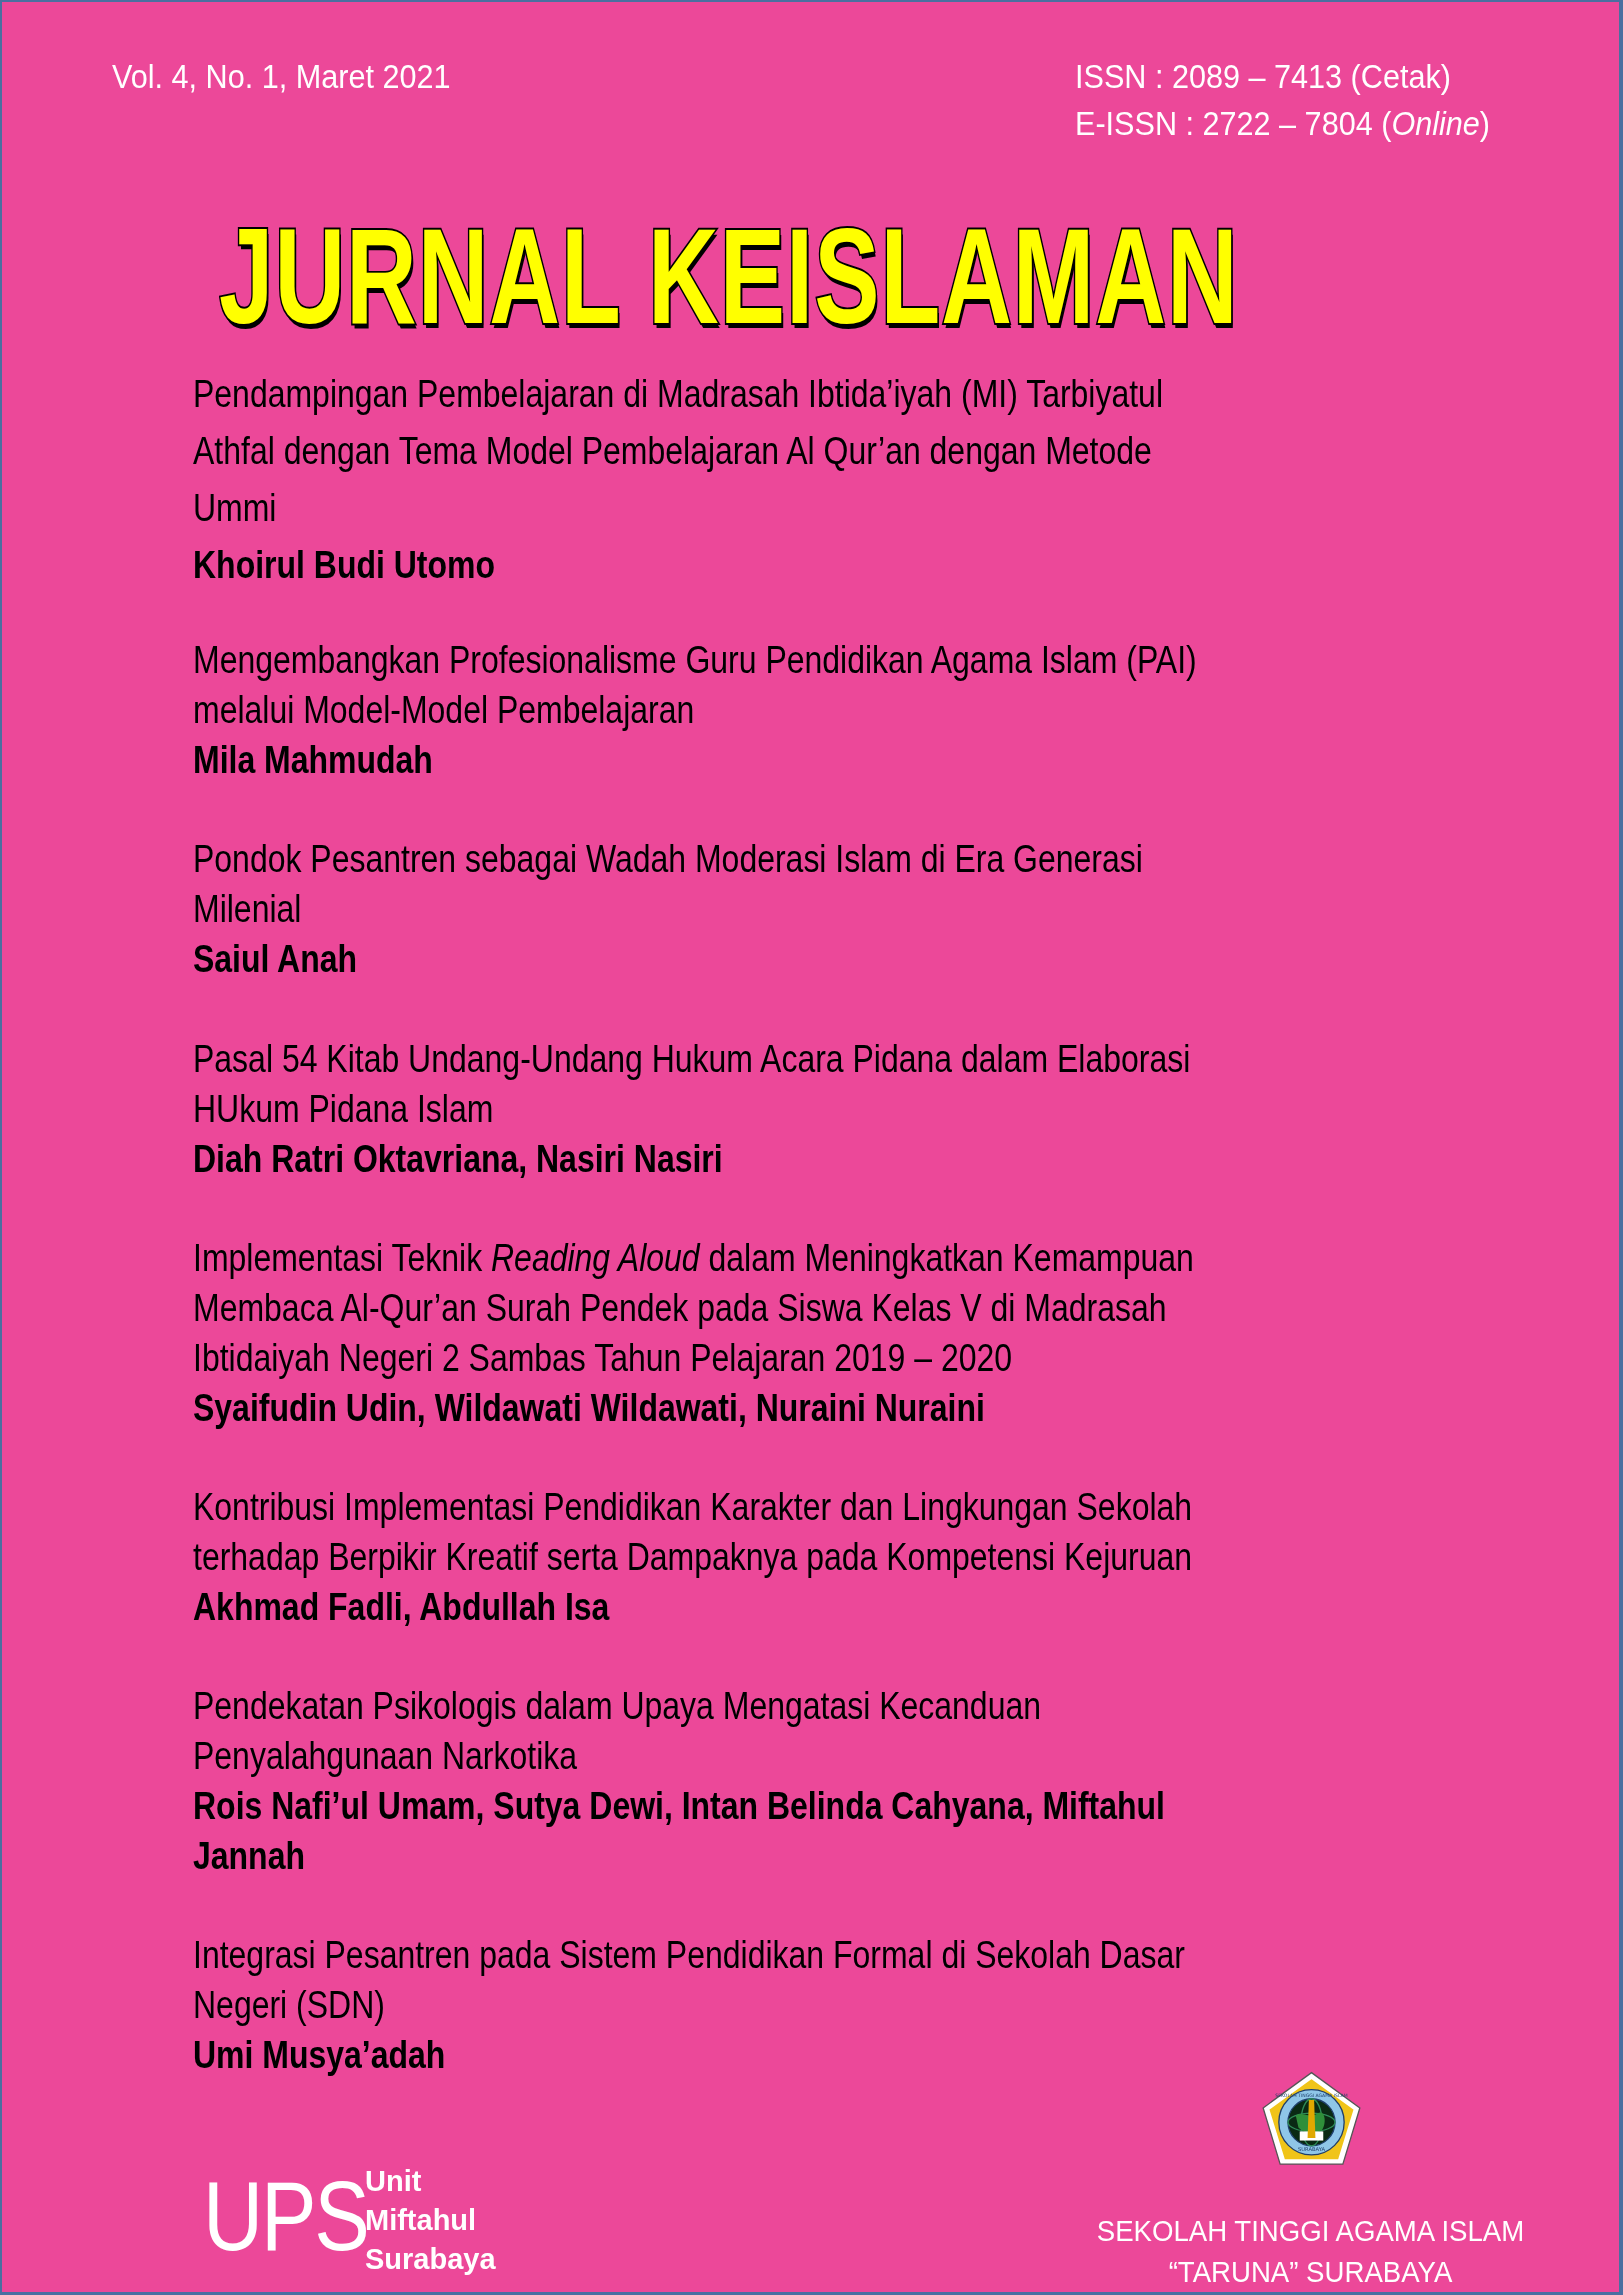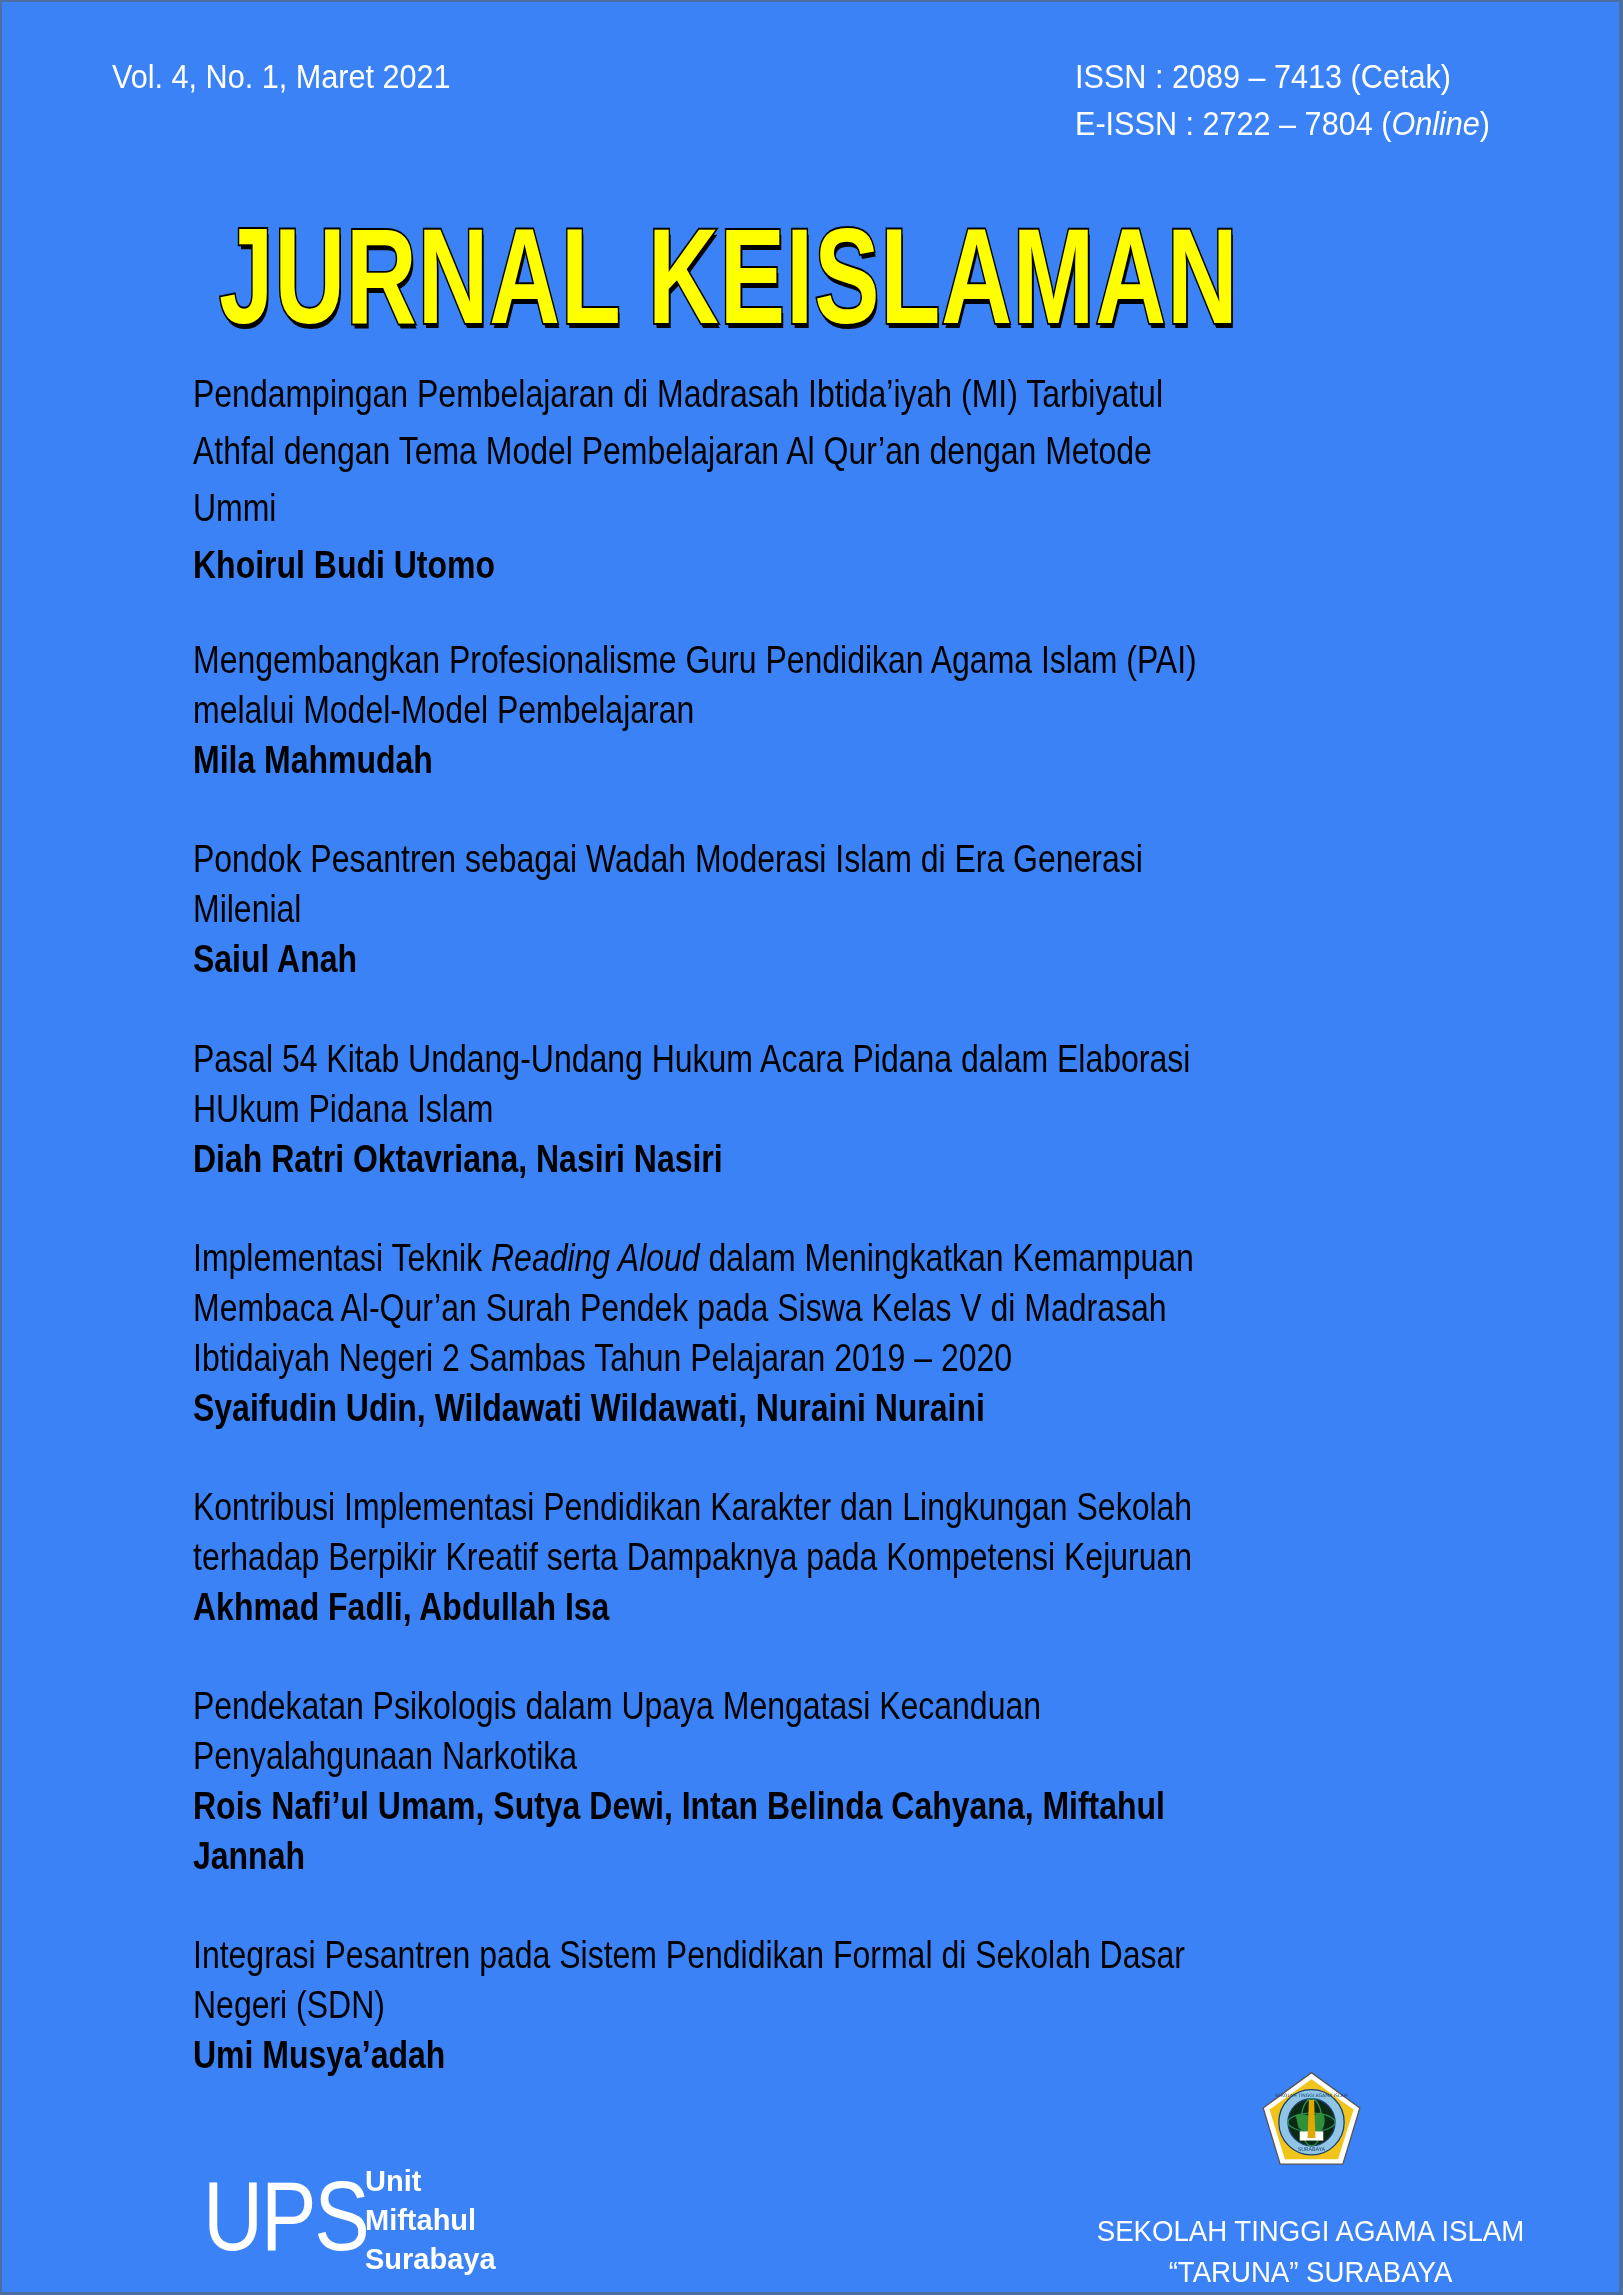--- a/index.html
+++ b/index.html
@@ -4,21 +4,21 @@
 <style>
   html, body { margin: 0; padding: 0; }
   body {
     width: 1623px; height: 2295px;
     background: #4a6fa0;
     position: relative; overflow: hidden;
     font-family: "Liberation Sans", "DejaVu Sans", sans-serif;
   }
   .page {
     position: absolute; left: 2px; top: 2px; right: 3.9px; bottom: 3.3px;
-    background: #3b82f6;
+    background: #ec4899;
   }
   .meta { position: absolute; color: #ffffff; font-size: 34px; line-height: 47px; }
   .meta-left { left: 110px; top: 51px; transform: scaleX(0.9); transform-origin: left top; }
   .meta-right { left: 1073px; top: 51px; transform: scaleX(0.9); transform-origin: left top; }
   .meta-right i { font-style: italic; }
 
   .journal-title {
     position: absolute; left: 217px; top: 209px;
     font-family: "Liberation Sans", sans-serif; font-weight: bold;
     font-size: 136px; line-height: 131px; letter-spacing: 1.3px;

